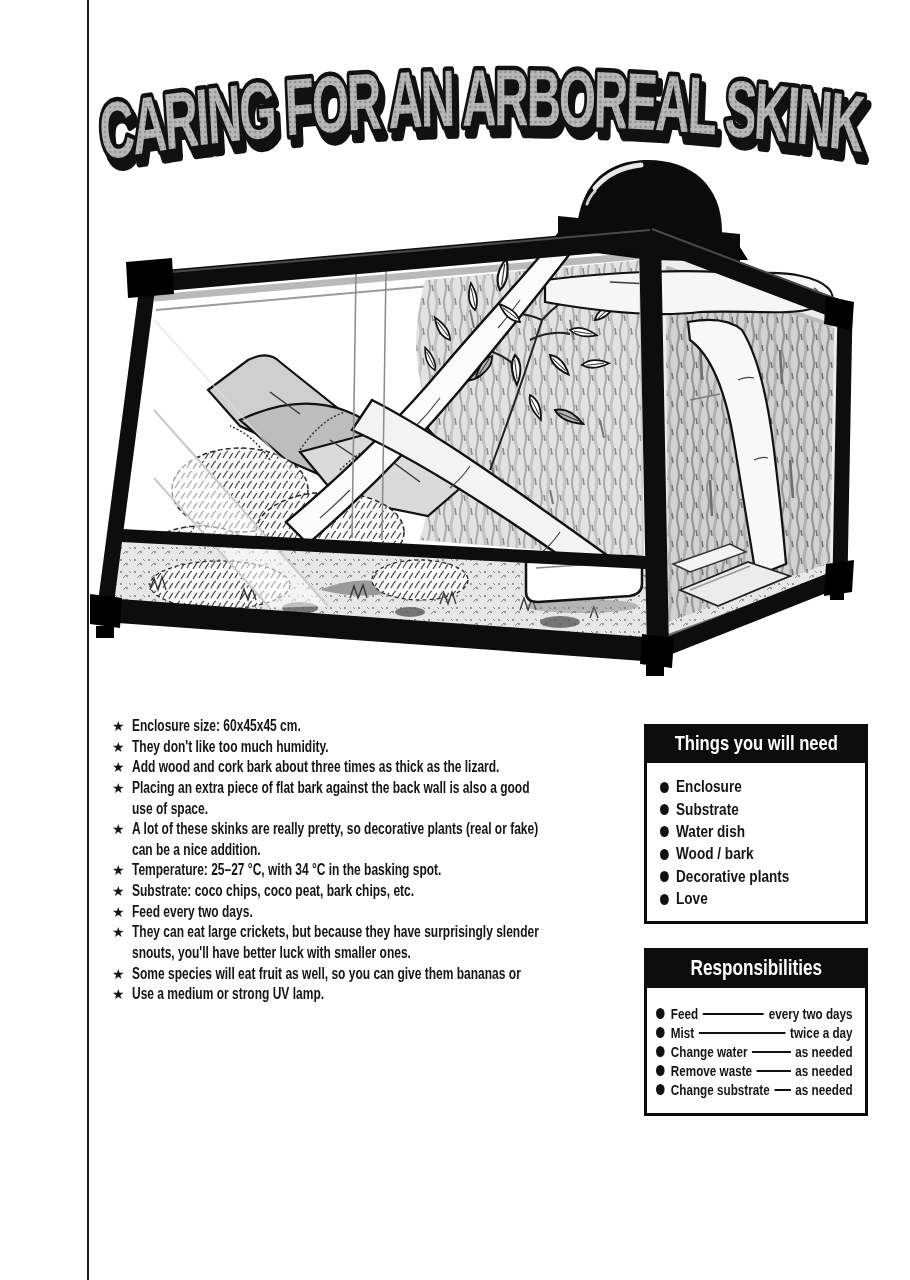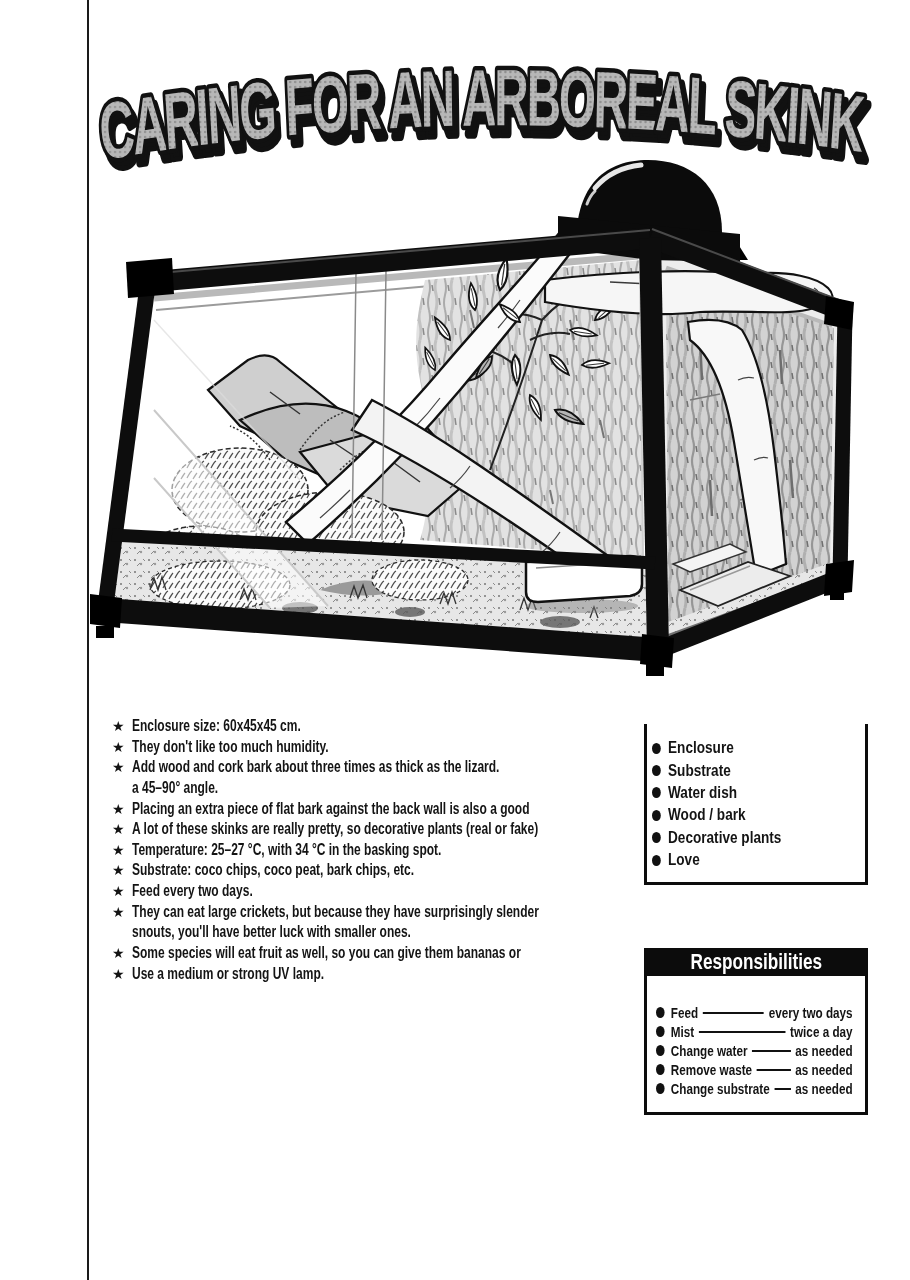--- a/index.html
+++ b/index.html
@@ -18,27 +18,27 @@
   .cl-line{position:relative;height:20.65px;line-height:20.65px;font-size:16px;font-weight:700;white-space:nowrap;}
   .cl-text{display:inline-block;transform:scaleX(.75);transform-origin:0 50%;}
   .cl-star{position:absolute;left:-20px;top:0;font-size:14px;line-height:20.65px;}
 
   
   .need-box{position:absolute;left:644px;width:224px;}
   #things-box{top:724px;}
   #resp-box{top:948px;}
   .box-header{background:#0c0c0c;color:#fff;display:flex;align-items:center;justify-content:center;}
   #things-box .box-header{height:39px;}
-  #resp-box .box-header{height:28px;justify-content:center;}
+  #resp-box .box-header{height:40px;justify-content:center;}
   .hdr-text{display:inline-block;font-weight:700;white-space:nowrap;}
   #things-box .hdr-text{font-size:20px;transform:scaleX(.83);}
   #resp-box .hdr-text{font-size:22px;transform:scaleX(.78);}
   .box-body{border:3px solid #0c0c0c;border-top:none;background:#fff;}
-  #things-box .box-body{padding:13px 0 11px 5px;}
-  #resp-box .box-body{padding:27px 9px 14px 9px;}
+  #things-box .box-body{padding:13px 0 11px 13px;}
+  #resp-box .box-body{padding:16px 9px 14px 9px;}
   .dot{width:11px;height:11px;border-radius:50%;background:#111;flex:0 0 11px;}
   .tn-row{display:flex;align-items:center;gap:9px;height:22.4px;width:260px;
           transform:scaleX(.8);transform-origin:0 50%;font-size:17px;font-weight:700;white-space:nowrap;}
   .rs-row{display:flex;align-items:center;height:19px;width:252px;
           transform:scaleX(.78);transform-origin:0 50%;font-size:15px;font-weight:700;white-space:nowrap;}
   .rs-row .dot{margin-right:8px;}
   .rs-line{flex:1 1 auto;height:0;border-top:2.5px solid #111;margin:0 6px;}
   .rs-value{text-align:right;}
 </style>
 </head>
@@ -239,27 +239,28 @@
 
   <div class="care-list">
     <div class="cl-item">
       <div class="cl-line"><span class="cl-star">★</span><span class="cl-text">Enclosure size: 60x45x45 cm.</span></div>
     </div>
     <div class="cl-item">
       <div class="cl-line"><span class="cl-star">★</span><span class="cl-text">They don't like too much humidity.</span></div>
     </div>
     <div class="cl-item">
       <div class="cl-line"><span class="cl-star">★</span><span class="cl-text">Add wood and cork bark about three times as thick as the lizard.</span></div>
-      <div class="cl-line"><span class="cl-text">a 45–90° angle.</span></div>
     </div>
     <div class="cl-item">
       <div class="cl-line"><span class="cl-star">★</span><span class="cl-text">Placing an extra piece of flat bark against the back wall is also a good</span></div>
+      <div class="cl-line"><span class="cl-text">use of space.</span></div>
     </div>
     <div class="cl-item">
       <div class="cl-line"><span class="cl-star">★</span><span class="cl-text">A lot of these skinks are really pretty, so decorative plants (real or fake)</span></div>
+      <div class="cl-line"><span class="cl-text">can be a nice addition.</span></div>
     </div>
     <div class="cl-item">
       <div class="cl-line"><span class="cl-star">★</span><span class="cl-text">Temperature: 25–27 °C, with 34 °C in the basking spot.</span></div>
     </div>
     <div class="cl-item">
       <div class="cl-line"><span class="cl-star">★</span><span class="cl-text">Substrate: coco chips, coco peat, bark chips, etc.</span></div>
     </div>
     <div class="cl-item">
       <div class="cl-line"><span class="cl-star">★</span><span class="cl-text">Feed every two days.</span></div>
     </div>
@@ -269,20 +270,23 @@
     </div>
     <div class="cl-item">
       <div class="cl-line"><span class="cl-star">★</span><span class="cl-text">Some species will eat fruit as well, so you can give them bananas or</span></div>
     </div>
     <div class="cl-item">
       <div class="cl-line"><span class="cl-star">★</span><span class="cl-text">Use a medium or strong UV lamp.</span></div>
     </div>
   </div>
 
   <div class="need-box" id="things-box">
+    <div class="box-header">
+      <span class="hdr-text">Things you will need</span>
+    </div>
     <div class="box-body">
       <div class="tn-row">
           <span class="dot"></span>
           <span>Enclosure</span>
         </div>
       <div class="tn-row">
           <span class="dot"></span>
           <span>Substrate</span>
         </div>
       <div class="tn-row">

